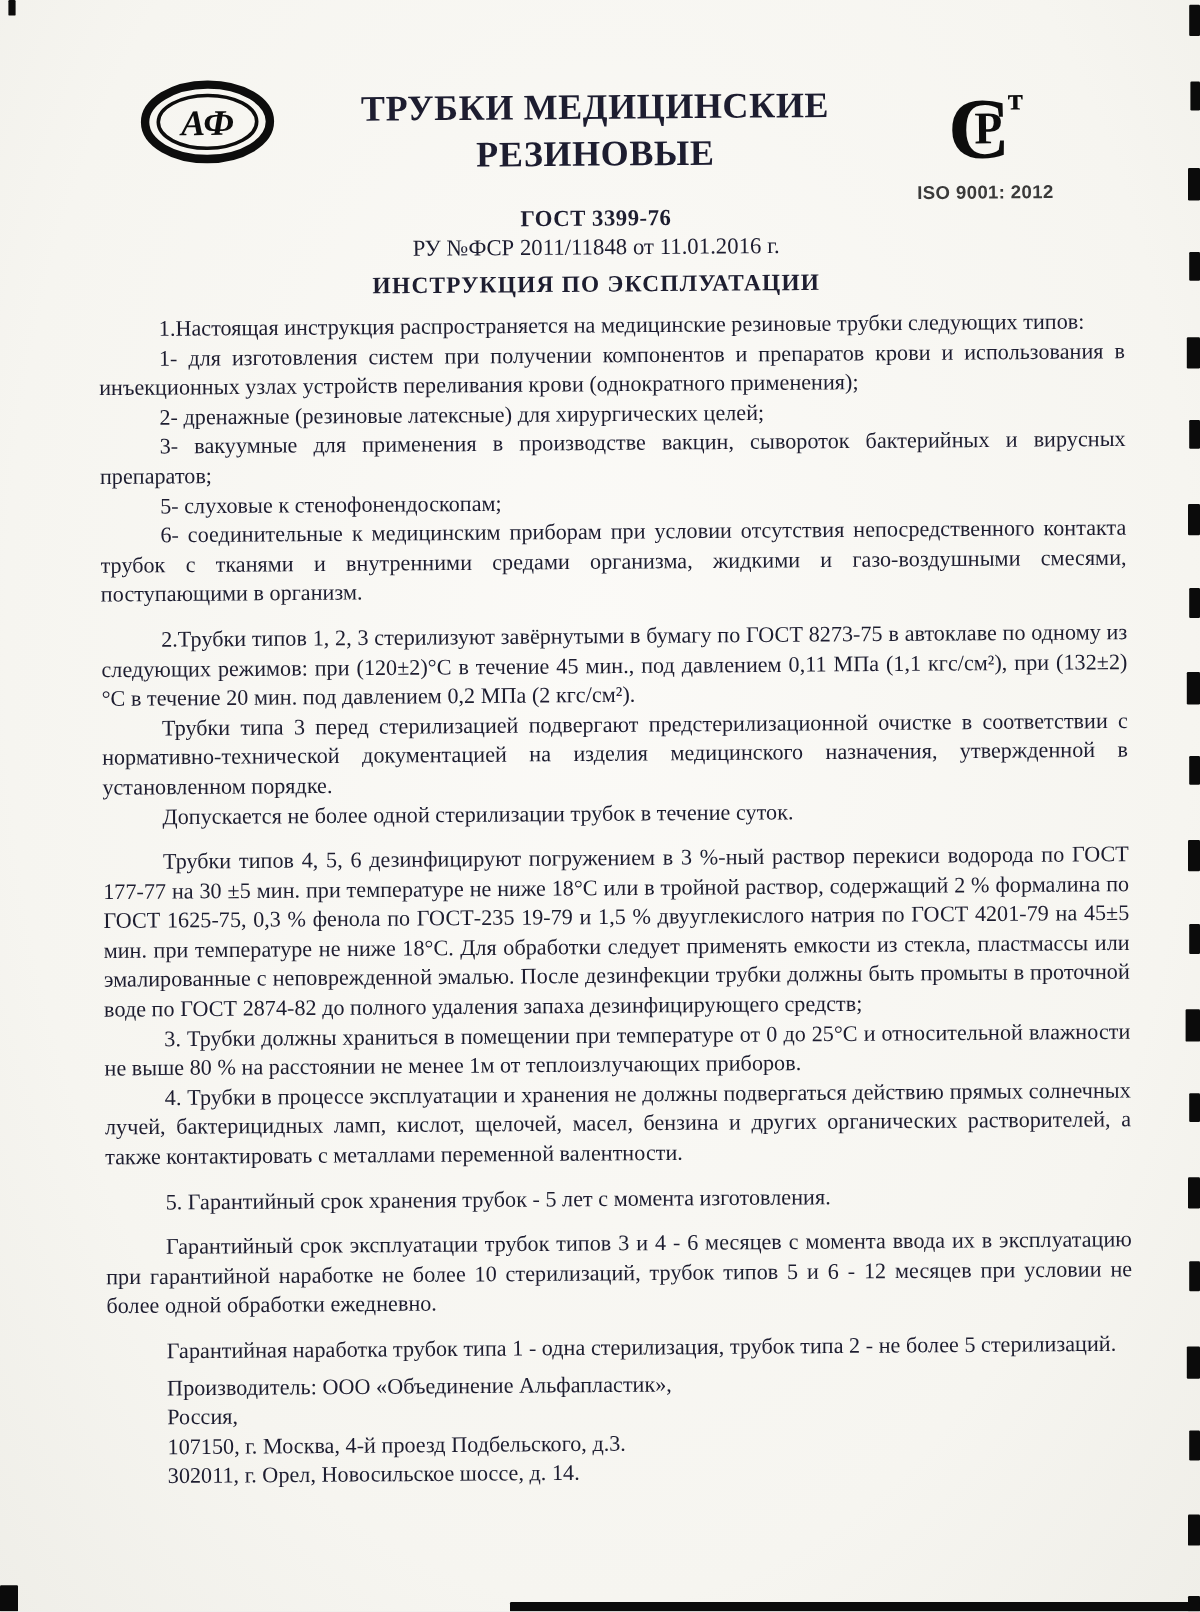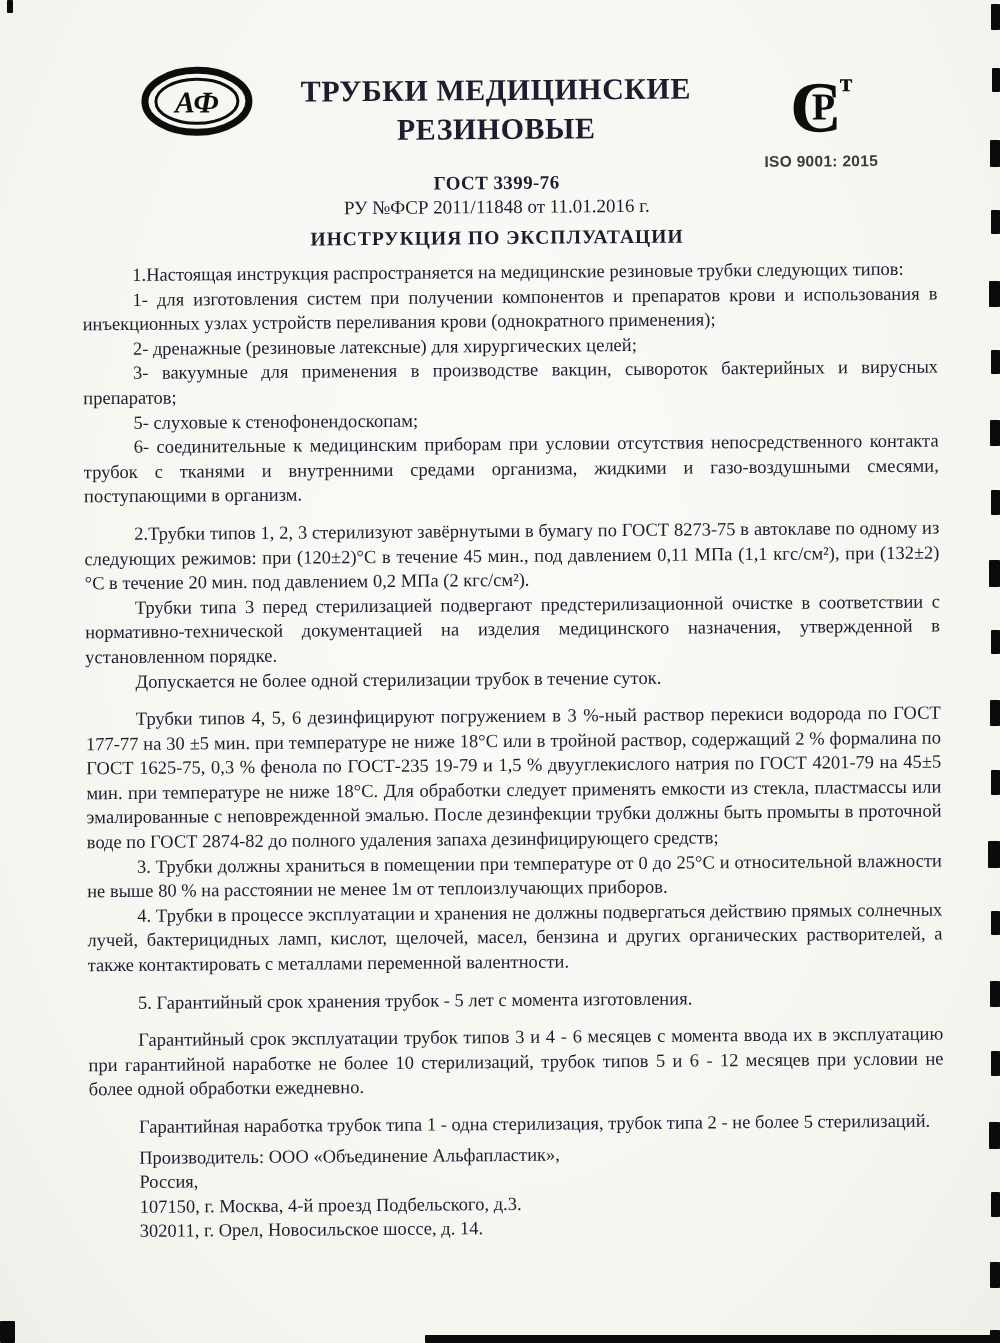--- a/index.html
+++ b/index.html
@@ -22,21 +22,21 @@
   .doc-title{
     margin:70px 180px 0 180px;
     text-align:center;
     font-size:30px;font-weight:bold;
     letter-spacing:0.5px;line-height:39px;
   }
   .gost-line{margin-top:24px;text-align:center;font-size:19px;font-weight:bold;letter-spacing:0.4px;}
   .reg-line{margin-top:2px;text-align:center;font-size:19px;}
   .instruction-heading{margin-top:9px;text-align:center;font-size:19.5px;font-weight:bold;letter-spacing:1px;}
   
-  .logo-left{position:absolute;left:144px;top:60px;width:114px;height:78px;}
+  .logo-left{position:absolute;left:120px;top:60px;width:114px;height:78px;}
   .logo-right{position:absolute;left:792px;top:64px;width:74px;height:90px;}
   .iso-label{
     position:absolute;left:768px;top:155px;
     font-family:"Liberation Sans","DejaVu Sans",sans-serif;
     font-size:15.5px;font-weight:bold;color:#3a3a3a;letter-spacing:0.3px;
   }
   
   .doc-body{margin:11px 60px 0 85px;}
   .para{
     margin:0;
@@ -72,21 +72,21 @@
     </div>
 
     <div class="logo-right">
       <svg width="74" height="90" viewBox="0 0 74 90">
         <text x="2" y="70" font-family="Liberation Serif, serif" font-size="72" font-weight="bold" fill="#0d0d0d">С</text>
         <text x="24" y="58" font-family="Liberation Serif, serif" font-size="38" font-weight="bold" fill="#0d0d0d">Р</text>
         <text x="52" y="30" font-family="Liberation Serif, serif" font-size="26" font-weight="bold" fill="#0d0d0d">т</text>
       </svg>
     </div>
 
-    <div class="iso-label">ISO 9001: 2015</div>
+    <div class="iso-label">ISO 9001: 2012</div>
 
     <div class="gost-line">ГОСТ 3399-76</div>
     <div class="reg-line">РУ №ФСР  2011/11848 от 11.01.2016 г.</div>
     <div class="instruction-heading">ИНСТРУКЦИЯ  ПО ЭКСПЛУАТАЦИИ</div>
 
     <div class="doc-body">
         <p class="para">1.Настоящая инструкция распространяется на медицинские резиновые трубки следующих типов:</p>
         <p class="para">1- для изготовления систем при получении компонентов и препаратов крови и использования в инъекционных узлах устройств переливания крови (однократного применения);</p>
         <p class="para">2- дренажные (резиновые латексные) для хирургических целей;</p>
         <p class="para">3- вакуумные для применения в производстве вакцин, сывороток бактерийных и вирусных препаратов;</p>

